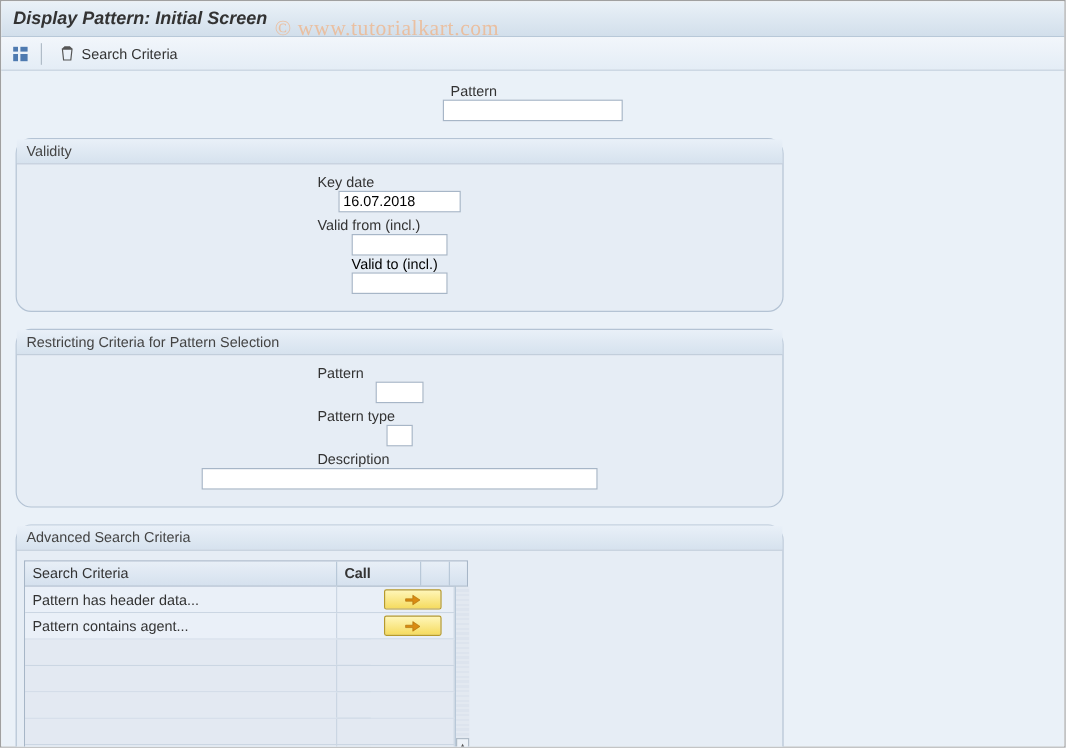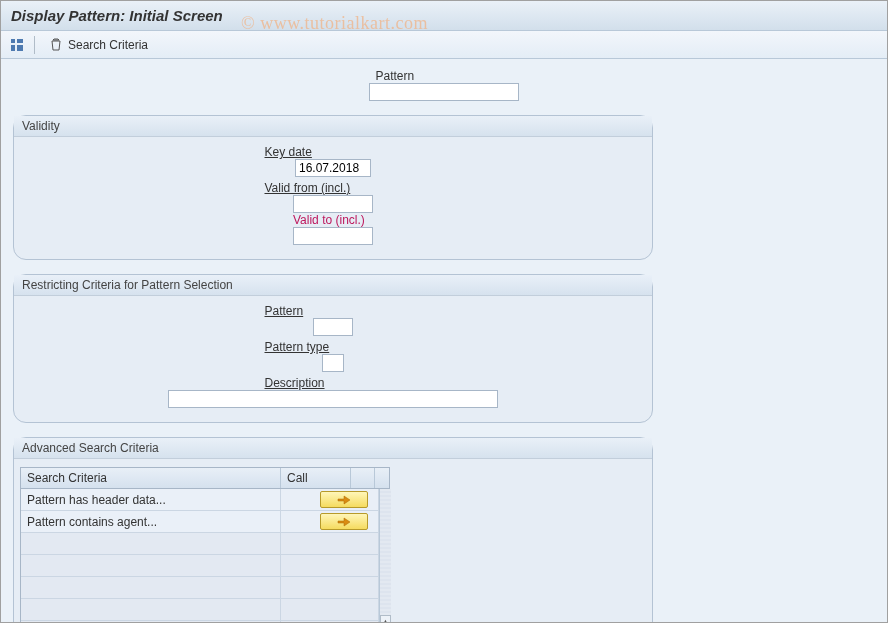--- a/index.html
+++ b/index.html
@@ -50,21 +50,21 @@
     .row {
       display:flex; align-items:center; margin-bottom:4px;flex-direction:column;
     }
     .label {
       width: 145px;
       color:#333;
       padding-left:4px;
     }
     .label2 {
       width: 120px;
-      color:#be185d;
+      color:#000000;
       padding-left:20px;
     }
     input.sap {
       border:1px solid #a7b6c7;
       background:#fff;
       height:18px;
       padding:1px 3px;
       font-size:12px;
     }
     .group {
@@ -77,38 +77,38 @@
     .group-title {
       background: linear-gradient(to bottom, #e9f0f8 0%, #d6e2ee 100%);
       padding:3px 8px;
       font-size:12px;
       color:#444;
       border-bottom:1px solid #c2cedb;
     }
     .group-body {
       padding:8px 6px 10px 6px;
     }
-    .group-body .label { width:145px; padding-left:4px;text-decoration:underline;}
+    .group-body .label { width:145px; padding-left:4px;}
     .adv-table {
       border:1px solid #a7b6c7;
       width:370px;
       background:#dfe7f0;
       position:relative;
     }
     .adv-head {
       display:flex;
       background: linear-gradient(to bottom, #e8eff7, #d5e1ee);
       border-bottom:1px solid #a7b6c7;
     }
     .adv-head div {
       padding:3px 6px;
       border-right:1px solid #b8c8d8;
     }
     .col-sc { width:260px; }
-    .col-call { width:70px; }
+    .col-call { width:70px;font-weight:bold; }
     .col-scroll { width:24px; }
     .adv-row {
       display:flex;
       border-bottom:1px solid #cbd6e3;
       height:22px;
       align-items:center;
       background:#e9eff7;
       gap:28px;
     }
     .adv-row .col-sc {
@@ -145,31 +145,31 @@
     .sbtn {
       height:14px; border:1px solid #b0bcc8; background:#edf2f8;
       display:flex;align-items:center;justify-content:center;
       font-size:9px; color:#555; cursor:pointer;
     }
     .ghost-row { background:#e3e9f2; }
     .ghost-row .col-sc, .ghost-row .col-call { background:#e3e9f2; }
 
     .watermark {
       position:absolute;
-      left:240px; top:12px;
+      left:228px; top:12px;
       color:#f0b488;
       font-size:18px;
       letter-spacing:.5px;
       opacity:.75;
       font-family: Georgia, serif;
       pointer-events:none;
     }
     .field-pattern { width:150px; }
     .field-authg { width:60px; }
-    .field-date { width:76px; }
+    .field-date { width:102px; }
     .field-vf { width:80px; }
     .field-vt { width:80px; }
     .field-status { width:40px; }
     .field-ptype { width:22px; }
     .field-desc { width:330px; }
   </style>
 </head>
 <body>
 
 <div class="title-bar">

